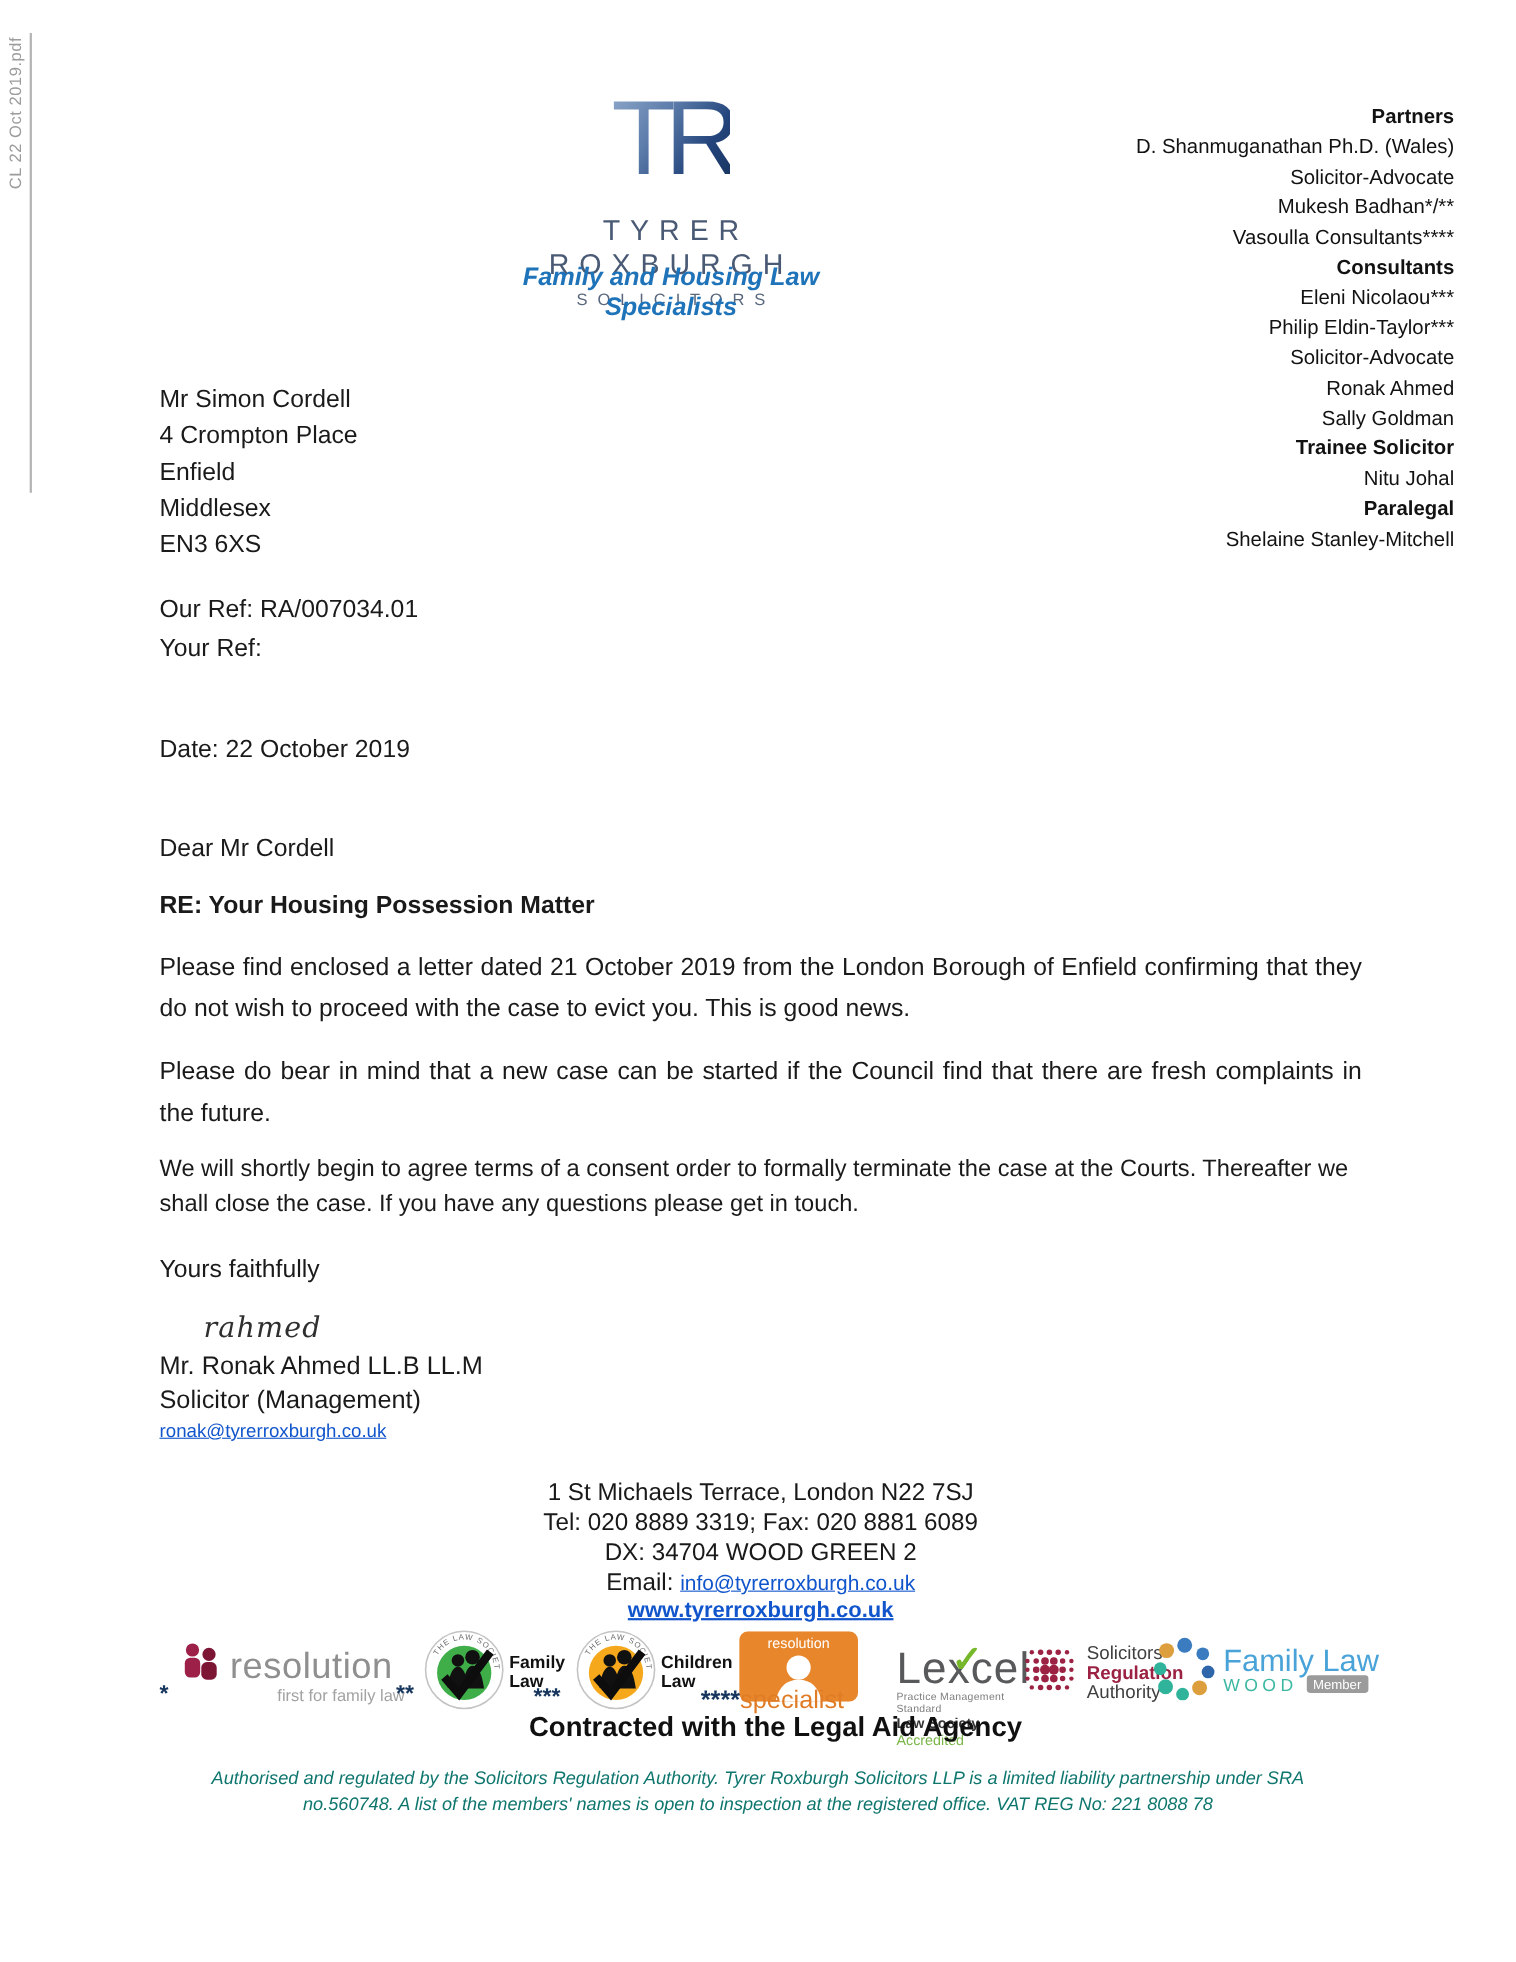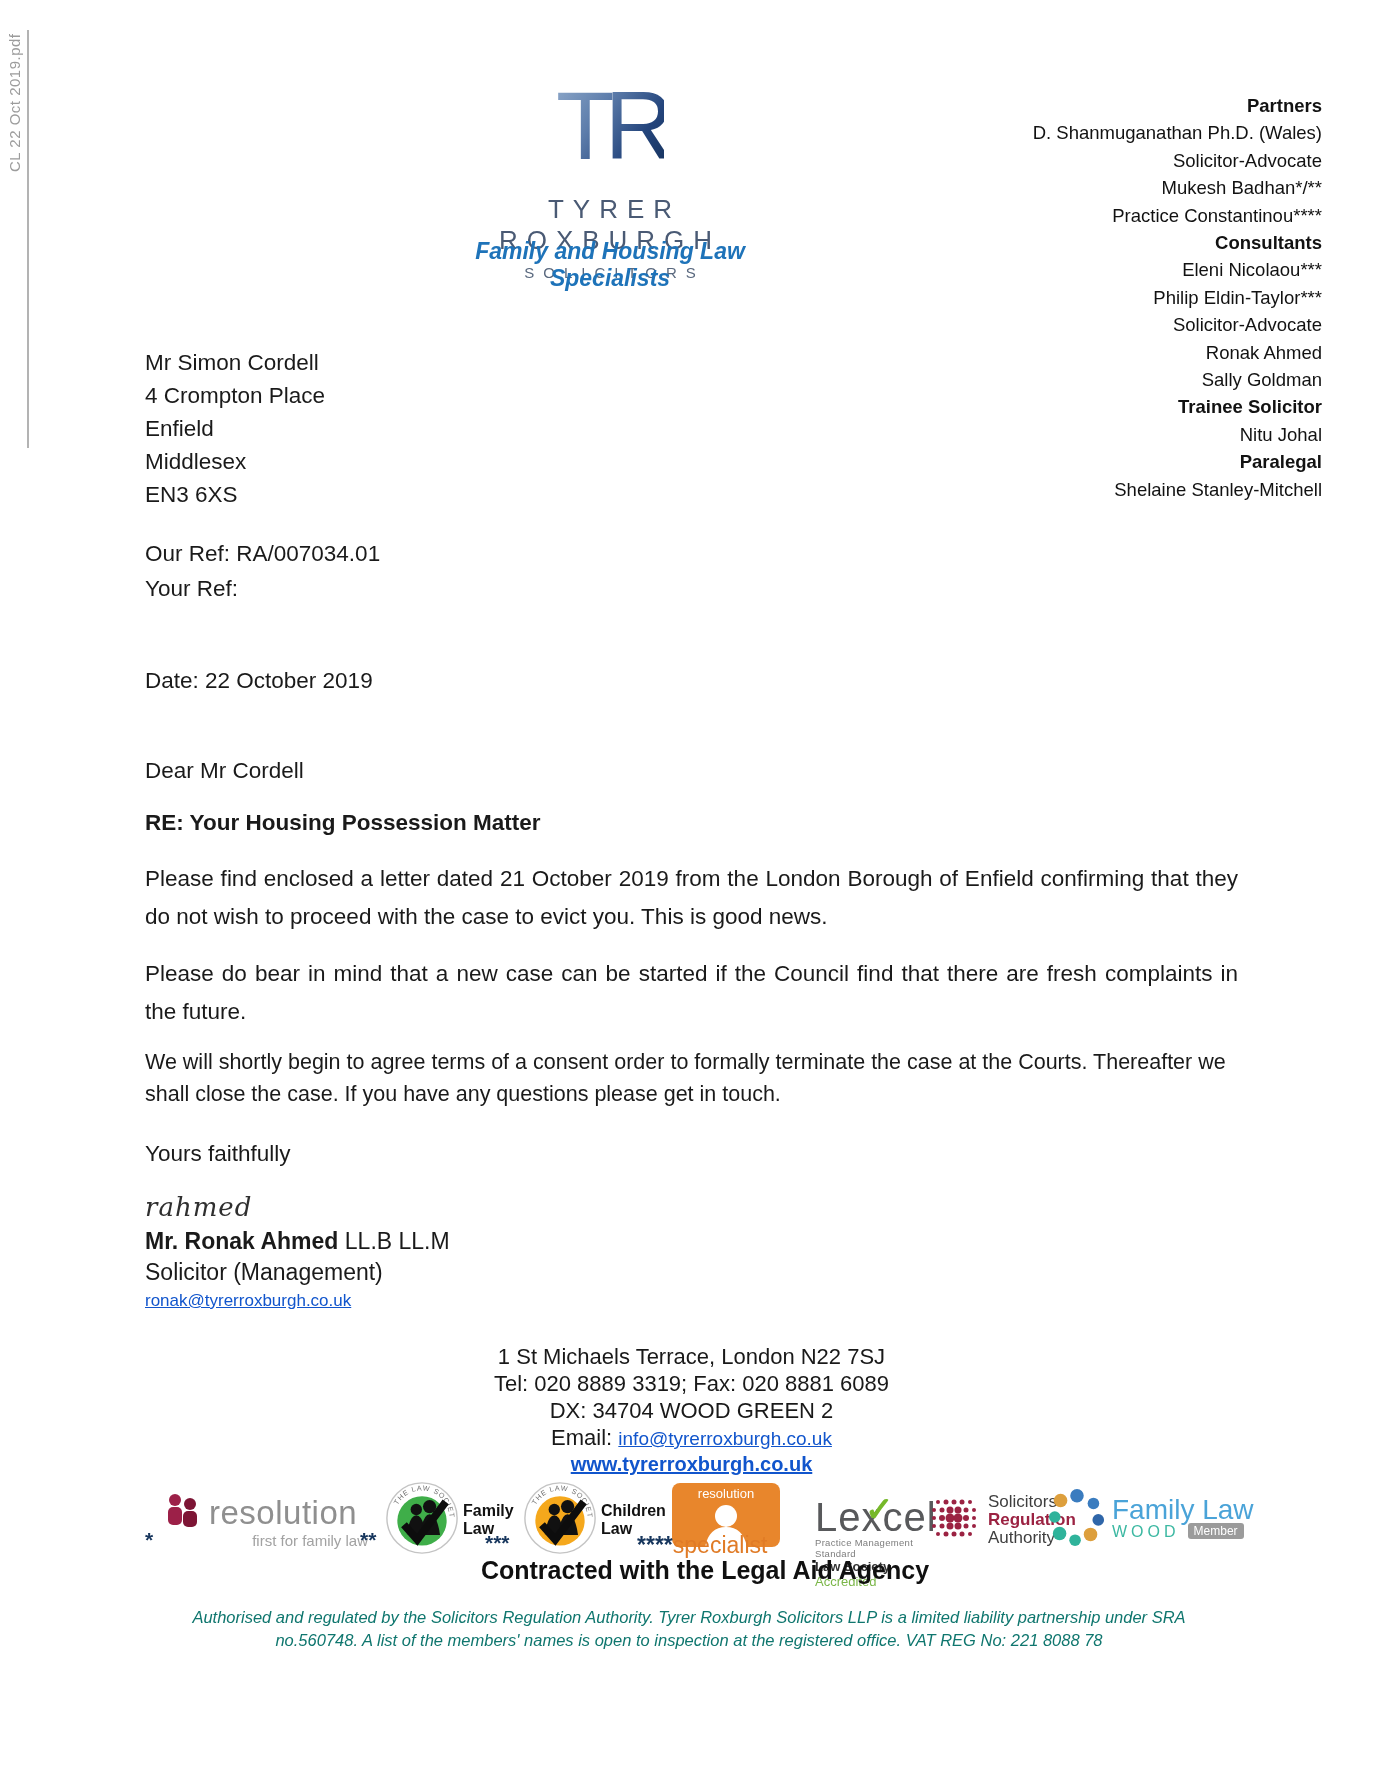--- a/index.html
+++ b/index.html
@@ -31,23 +31,23 @@
   .recipient { top:346px; line-height:33px; }
   .refs      { top:536px; line-height:35px; }
   .dateline  { top:668px; }
   .salute    { top:758px; }
   .subject   { top:810px; font-weight:bold; }
   .para1     { top:860px; line-height:38px; text-align:justify; }
   .para2     { top:955px; line-height:38px; text-align:justify; }
   .para3     { top:1046px; line-height:32px; font-size:21.5px; }
   .closing   { top:1141px; }
   .sigscript { top:1192px; font-family:"DejaVu Serif", serif; font-style:italic; font-size:26px;
-               color:#2f2f2f; letter-spacing:1px; }
+               color:#2f2f2f; letter-spacing:1px;margin-left:40px; }
   .signame   { top:1228px; font-size:23px; }
-  .signame b { font-weight:bold; }
+  .signame b { font-weight:normal; }
   .sigrole   { top:1259px; font-size:23px; }
   .sigemail  { top:1291px; font-size:17px; }
   a.link { color:#1155cc; text-decoration:underline; cursor:pointer; }
 
   
   .fcenter { position:absolute; left:145px; width:1093px; text-align:center; }
   .faddr { top:1344px; font-size:22px; }
   .ftel  { top:1371px; font-size:22px; }
   .fdx   { top:1398px; font-size:22px; }
   .femail{ top:1425px; font-size:22px; }
@@ -100,21 +100,21 @@
     <div class="solic">SOLICITORS</div>
   </div>
   <div class="tagline">Family and Housing Law Specialists</div>
 
   <div class="staff">
 
   <div class="staffline bold">Partners</div>
       <div class="staffline">D. Shanmuganathan Ph.D. (Wales)</div>
       <div class="staffline">Solicitor-Advocate</div>
       <div class="staffline">Mukesh Badhan*/**</div>
-      <div class="staffline">Practice Constantinou****</div>
+      <div class="staffline">Vasoulla Consultants****</div>
       <div class="staffline bold">Consultants</div>
       <div class="staffline">Eleni Nicolaou***</div>
       <div class="staffline">Philip Eldin-Taylor***</div>
       <div class="staffline">Solicitor-Advocate</div>
       <div class="staffline">Ronak Ahmed</div>
       <div class="staffline">Sally Goldman</div>
       <div class="staffline bold">Trainee Solicitor</div>
       <div class="staffline">Nitu Johal</div>
       <div class="staffline bold">Paralegal</div>
       <div class="staffline">Shelaine Stanley-Mitchell</div>

